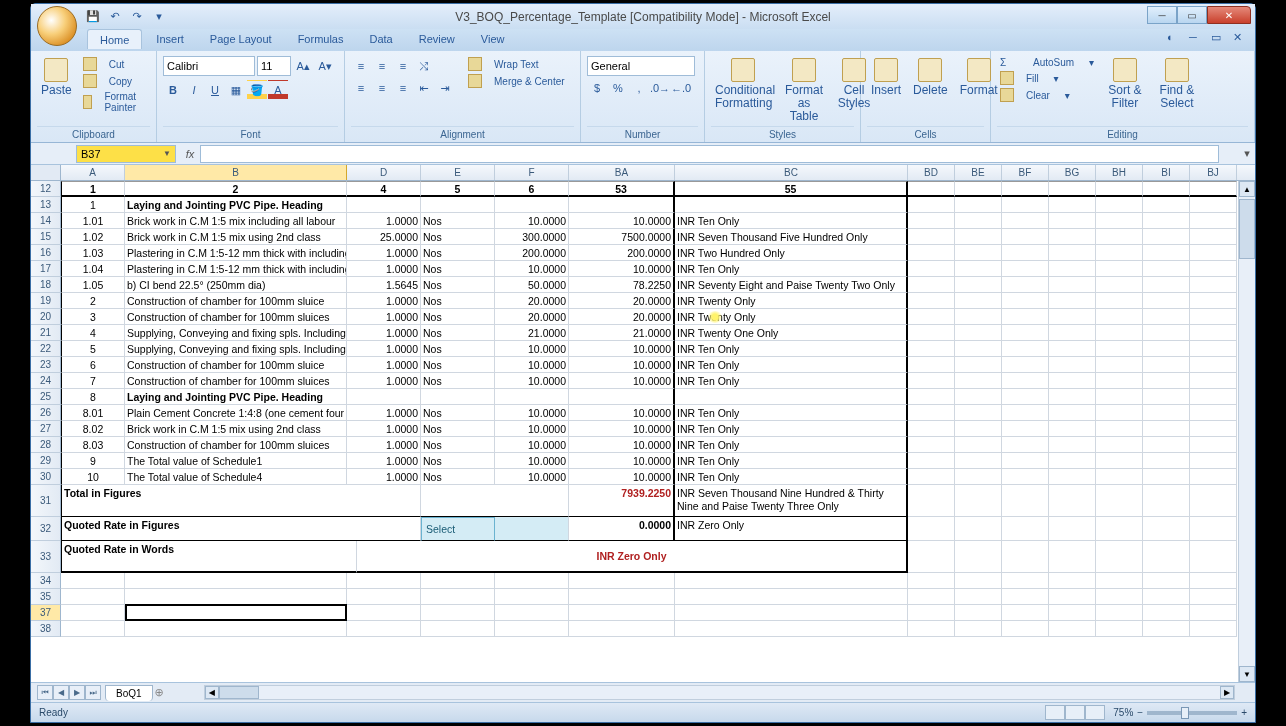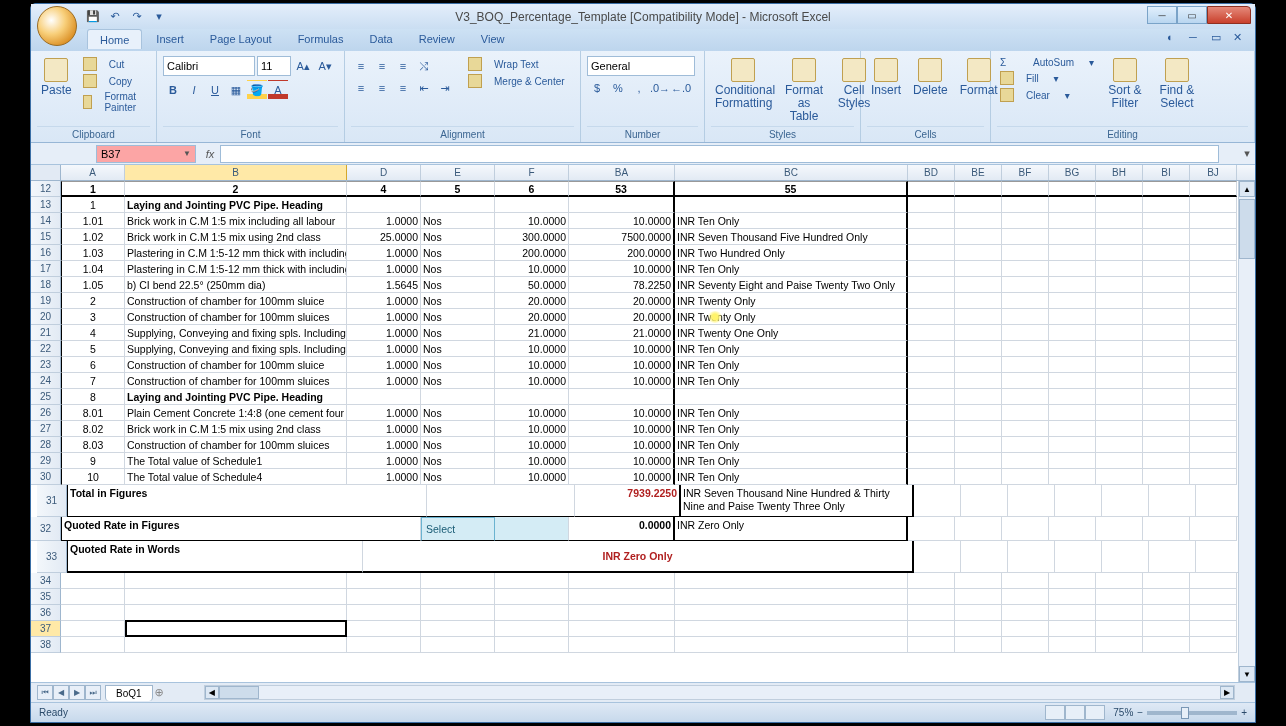--- a/index.html
+++ b/index.html
@@ -34,21 +34,21 @@
 .small-stack { display: flex; flex-direction: column; gap: 1px; }
 .small-btn { display: flex; align-items: center; gap: 12px; padding: 1px 3px; font-size: 10px; color: #2a5a9a; }
 .small-btn .ico { width: 14px; height: 14px; background: #e8d898; border: 1px solid #c0a050; }
 .font-row { display: flex; gap: 2px; align-items: center; margin-bottom: 2px; }
 .font-row select, .combo { height: 20px; border: 1px solid #9fbcd8; background: #fff; font-size: 11px; padding: 0 3px; }
 .btn-row { display: flex; gap: 1px; }
 .rb { width: 20px; height: 20px; border: 1px solid transparent; display: flex; align-items: center; justify-content: center; font-size: 11px; color: #2a5a9a; }
 
 
 .formula-bar { height: 22px; background: #e6eef8; border-bottom: 1px solid #a8c3dd; display: flex; align-items: center; font-size: 11px; }
-.name-box { width: 100px; height: 18px; margin: 0 4px 0 65px; border: 1px solid #9fbcd8; background: #fca5a5; display: flex; align-items: center; padding: 0 4px; }
+.name-box { width: 100px; height: 18px; margin: 0 4px 0 45px; border: 1px solid #9fbcd8; background: #fde047; display: flex; align-items: center; padding: 0 4px; }
 .name-box .dd { margin-left: auto; font-size: 8px; color: #555; }
 .fx { width: 20px; text-align: center; font-style: italic; color: #555; }
 .formula-input { flex: 1; height: 18px; border: 1px solid #9fbcd8; background: #fff; margin-right: 20px; }
 
 
 .grid-wrap { flex: 1; background: #fff; display: flex; flex-direction: column; overflow: hidden; position: relative; }
 .col-headers { display: flex; height: 16px; background: linear-gradient(#f5f8fc, #e2eaf4); border-bottom: 1px solid #9eb6ce; font-size: 10px; color: #3b5a7a; }
 .corner { width: 30px; border-right: 1px solid #9eb6ce; background: #e2eaf4; }
 .ch { border-right: 1px solid #c0cedd; display: flex; align-items: center; justify-content: center; }
 .ch.sel { background: #ffe9a7; border-color: #d4a82e; }
@@ -61,21 +61,21 @@
 .cB { width: 222px; }
 .cD { width: 74px; justify-content: flex-end; }
 .cE { width: 74px; }
 .cF { width: 74px; justify-content: flex-end; }
 .cBA { width: 106px; justify-content: flex-end; border-right: 2px solid #000; }
 .cBC { width: 233px; border-right: 2px solid #000; }
 .cRest { width: 47px; }
 .bl { border-left: 1px solid #000; }
 .bold { font-weight: bold; }
 .hdr-row .cell { justify-content: center; font-weight: bold; border-bottom: 2px solid #000; border-top: 1px solid #999; }
-.row.tall { height: 32px; padding-left: 6px; }
+.row.tall { height: 32px; }
 .row.med { height: 24px; }
 .sel-cell { border: 2px solid #000; position: absolute; pointer-events: none; }
 .highlight { background: radial-gradient(circle, #fff36b 30%, transparent 70%); position: absolute; width: 16px; height: 12px; border-radius: 50%; pointer-events: none; }
 .select-box { background: #d4ecf5; border: 1px solid #6ab3d0; color: #1a5c75; padding: 2px 4px; text-align: left; }
 
 
 .sheet-bar { height: 20px; background: #e3ebf5; border-top: 1px solid #a8c3dd; display: flex; align-items: center; font-size: 10px; }
 .sheet-nav { display: flex; margin-left: 6px; }
 .sheet-nav div { width: 16px; height: 15px; border: 1px solid #9fb6cd; background: #e8eff8; display: flex; align-items: center; justify-content: center; font-size: 8px; color: #4a6a8a; }
 .sheet-tab { padding: 2px 10px; background: #fff; border: 1px solid #9fb6cd; border-bottom: none; border-radius: 0 0 4px 4px; margin-left: 4px; font-weight: normal; }
@@ -706,37 +706,20 @@
           <div class="cell cBA" style="border-right: 1px solid rgb(208, 215, 224);"></div>
           <div class="cell cBC" style="border-right: 1px solid rgb(208, 215, 224);"></div>
           <div class="cell cRest"></div>
           <div class="cell cRest"></div>
           <div class="cell cRest"></div>
           <div class="cell cRest"></div>
           <div class="cell cRest"></div>
           <div class="cell cRest"></div>
           <div class="cell cRest"></div>
         </div>
-        <div class="row">
-          <div class="rh">36</div>
-          <div class="cell cA"></div>
-          <div class="cell cB"></div>
-          <div class="cell cD"></div>
-          <div class="cell cE"></div>
-          <div class="cell cF"></div>
-          <div class="cell cBA" style="border-right: 1px solid rgb(208, 215, 224);"></div>
-          <div class="cell cBC" style="border-right: 1px solid rgb(208, 215, 224);"></div>
-          <div class="cell cRest"></div>
-          <div class="cell cRest"></div>
-          <div class="cell cRest"></div>
-          <div class="cell cRest"></div>
-          <div class="cell cRest"></div>
-          <div class="cell cRest"></div>
-          <div class="cell cRest"></div>
-        </div>
         <div class="row" style="position: relative;">
           <div class="rh sel">37</div>
           <div class="cell cA"></div>
           <div class="cell cB"></div>
           <div class="cell cD"></div>
           <div class="cell cE"></div>
           <div class="cell cF"></div>
           <div class="cell cBA" style="border-right: 1px solid rgb(208, 215, 224);"></div>
           <div class="cell cBC" style="border-right: 1px solid rgb(208, 215, 224);"></div>
           <div class="cell cRest"></div>

